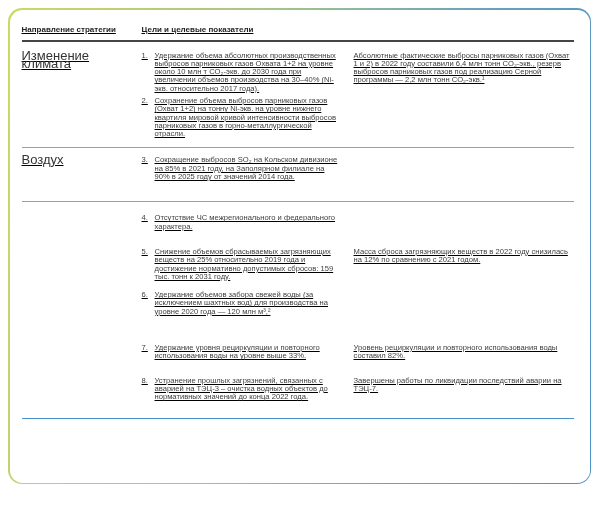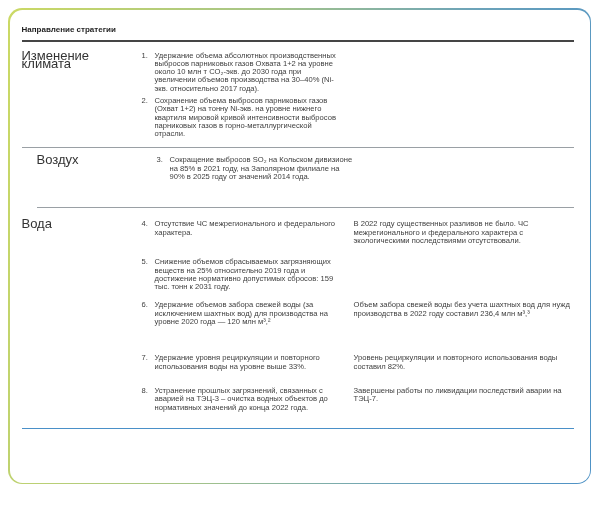--- a/index.html
+++ b/index.html
@@ -26,40 +26,41 @@
     background: linear-gradient(100deg, #cbd964 0%, #a5c489 40%, #6ca3b9 70%, #4e92c6 100%);
   }
   .card-inner {
     position: absolute;
     inset: 1.5px;
     background: #ffffff;
     border-radius: 12.5px;
     box-sizing: border-box;
     padding: 13px 16px 0 12px;
     overflow: hidden;
+    text-decoration: underline;
   }
   .thead {
     display: grid;
     grid-template-columns: 120px 212px 1fr;
     font-size: 8px;
     font-weight: bold;
     color: #1f1f1f;
     padding: 2px 0 6px 0;
     border-bottom: 2px solid #454545;
   }
   .trow {
     display: grid;
     grid-template-columns: 120px 212px 1fr;
     font-size: 7.6px;
     line-height: 8.3px;
     color: #3d3d3d;
     border-bottom: 1px solid #9aa0a5;
   }
   .trow-1 { padding: 10px 0 5px 0; }
-  .trow-2 { padding: 8px 0 22px 0; margin-left: 15px; }
+  .trow-2 { padding: 8px 0 16px 0; }
   .trow-3 { padding: 12px 0 12px 0; border-bottom: 1.5px solid #4a90c8; }
   .cell-dir {
     font-size: 13px;
     color: #333333;
     padding-right: 10px;
   }
   .goals { padding-right: 14px; }
   .goal {
     display: flex;
     margin-bottom: 4px;
@@ -87,82 +88,84 @@
 </style>
 </head>
 <body>
 
 <div class="page">
   <div class="card">
     <div class="card-inner">
 
       <div class="thead">
         <div>Направление стратегии</div>
+        <div>Цели и целевые показатели</div>
       </div>
 
       <div class="trow trow-1">
         <div class="cell-dir">Изменение климата</div>
         <div class="goals">
           <div class="goal">
             <span class="goal-num">1.</span>
             <span class="goal-text">Удержание объема абсолютных производственных выбросов парниковых газов Охвата 1+2 на уровне около 10 млн т CO₂-экв. до 2030 года при увеличении объемов производства на 30–40% (Ni-экв. относительно 2017 года).</span>
           </div>
           <div class="goal">
             <span class="goal-num">2.</span>
             <span class="goal-text">Сохранение объема выбросов парниковых газов (Охват 1+2) на тонну Ni-экв. на уровне нижнего квартиля мировой кривой интенсивности выбросов парниковых газов в горно-металлургической отрасли.</span>
           </div>
+        </div>
+        <div class="result">
+          <p>Абсолютные фактические выбросы парниковых газов (Охват 1 и 2) в 2022 году составили 6,4 млн тонн CO₂-экв., резерв выбросов парниковых газов под реализацию Серной программы — 2,2 млн тонн CO₂-экв.¹</p>
         </div>
       </div>
 
       <div class="trow trow-2">
         <div class="cell-dir">Воздух</div>
         <div class="goals">
           <div class="goal">
             <span class="goal-num">3.</span>
             <span class="goal-text">Сокращение выбросов SO₂ на Кольском дивизионе на 85% в 2021 году, на Заполярном филиале на 90% в 2025 году от значений 2014 года.</span>
           </div>
         </div>
         <div class="result">
         </div>
       </div>
 
       <div class="trow trow-3">
-        <div class="cell-dir">Вода</div>
         <div class="pairs">
 
           <div class="pair pair-4">
             <div class="goals">
               <div class="goal">
                 <span class="goal-num">4.</span>
                 <span class="goal-text">Отсутствие ЧС межрегионального и федерального характера.</span>
               </div>
             </div>
             <div class="result">
-              <p>В 2022 году существенных разливов не было. ЧС межрегионального и федерального характера с экологическими последствиями отсутствовали.</p>
             </div>
           </div>
 
           <div class="pair pair-5">
             <div class="goals">
               <div class="goal">
                 <span class="goal-num">5.</span>
                 <span class="goal-text">Снижение объемов сбрасываемых загрязняющих веществ на 25% относительно 2019 года и достижение нормативно допустимых сбросов: 159 тыс. тонн к 2031 году.</span>
               </div>
             </div>
+            <div class="result">
+              <p>Масса сброса загрязняющих веществ в 2022 году снизилась на 12% по сравнению с 2021 годом.</p>
+            </div>
           </div>
 
           <div class="pair pair-6">
             <div class="goals">
               <div class="goal">
                 <span class="goal-num">6.</span>
                 <span class="goal-text">Удержание объемов забора свежей воды (за исключением шахтных вод) для производства на уровне 2020 года — 120 млн м³,²</span>
               </div>
-            </div>
-            <div class="result">
-              <p>Объем забора свежей воды без учета шахтных вод для нужд производства в 2022 году составил 236,4 млн м³,³</p>
             </div>
           </div>
 
           <div class="pair pair-7">
             <div class="goals">
               <div class="goal">
                 <span class="goal-num">7.</span>
                 <span class="goal-text">Удержание уровня рециркуляции и повторного использования воды на уровне выше 33%.</span>
               </div>
             </div>

